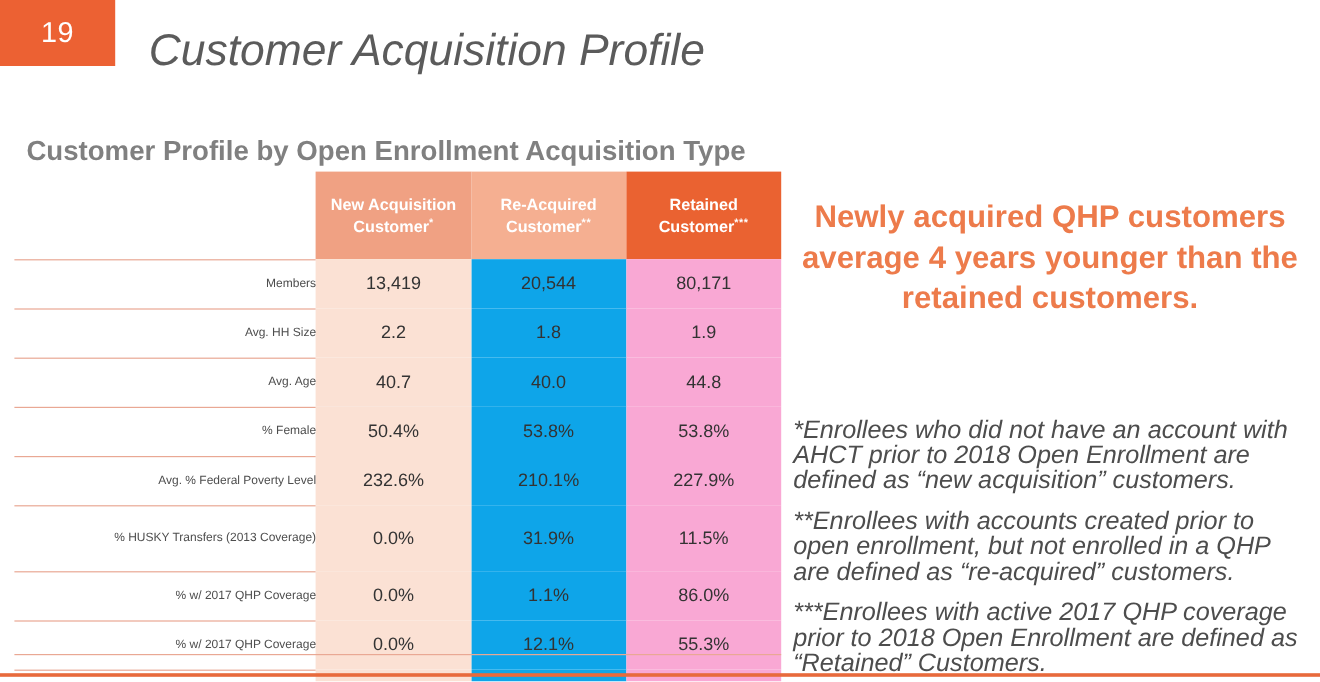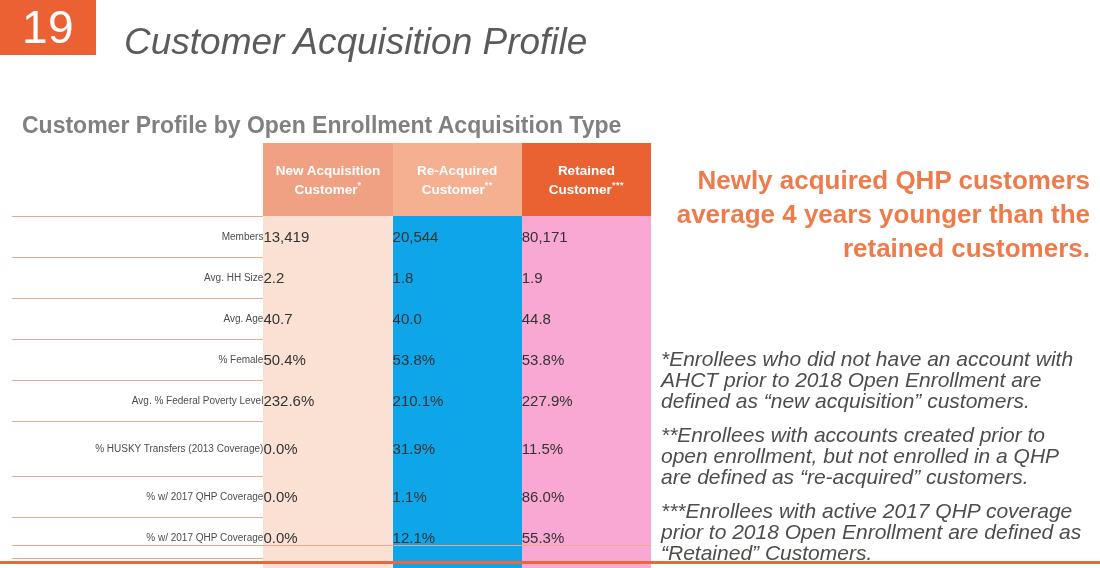--- a/index.html
+++ b/index.html
@@ -29,21 +29,21 @@
     height: 56px;
   }
   #slide-number-badge {
     position: absolute;
     left: 0;
     top: 0;
     width: 96px;
     height: 55px;
     background: #EC6133;
     color: #ffffff;
-    font-size: 46px;
+    font-size: 24px;
     line-height: 55px;
     text-align: center;
     font-weight: 400;
     letter-spacing: 0.5px;
   }
   #page-title {
     position: absolute;
     left: 124px;
     top: 16px;
     height: 55px;
@@ -114,20 +114,21 @@
     text-align: right;
     padding: 0 10px 0 4px;
     font-size: 10px;
     color: #4D4D4D;
     line-height: 19px;
     border-top: 1.2px solid #E9A894;
     background: #ffffff;
     height: 40px;
   }
   .row-value {
+    text-align: center;
     font-size: 15px;
     color: #333333;
     height: 40px;
   }
   .val-1 { background: #FBE1D4; }
   .val-2 { background: #0ea5e9; }
   .val-3 { background: #f9a8d4; }
 
   tr.tall .row-label,
   tr.tall .row-value { height: 54px; }
@@ -140,21 +141,21 @@
     height: 1.2px;
     background: #E9A894;
   }
 
   
   #callout {
     position: absolute;
     left: 660px;
     top: 163px;
     width: 430px;
-    text-align: right;
+    text-align: center;
     color: #ED7B4B;
     font-size: 26px;
     font-weight: bold;
     line-height: 34px;
   }
 
   #footnotes {
     position: absolute;
     left: 661px;
     top: 348px;

